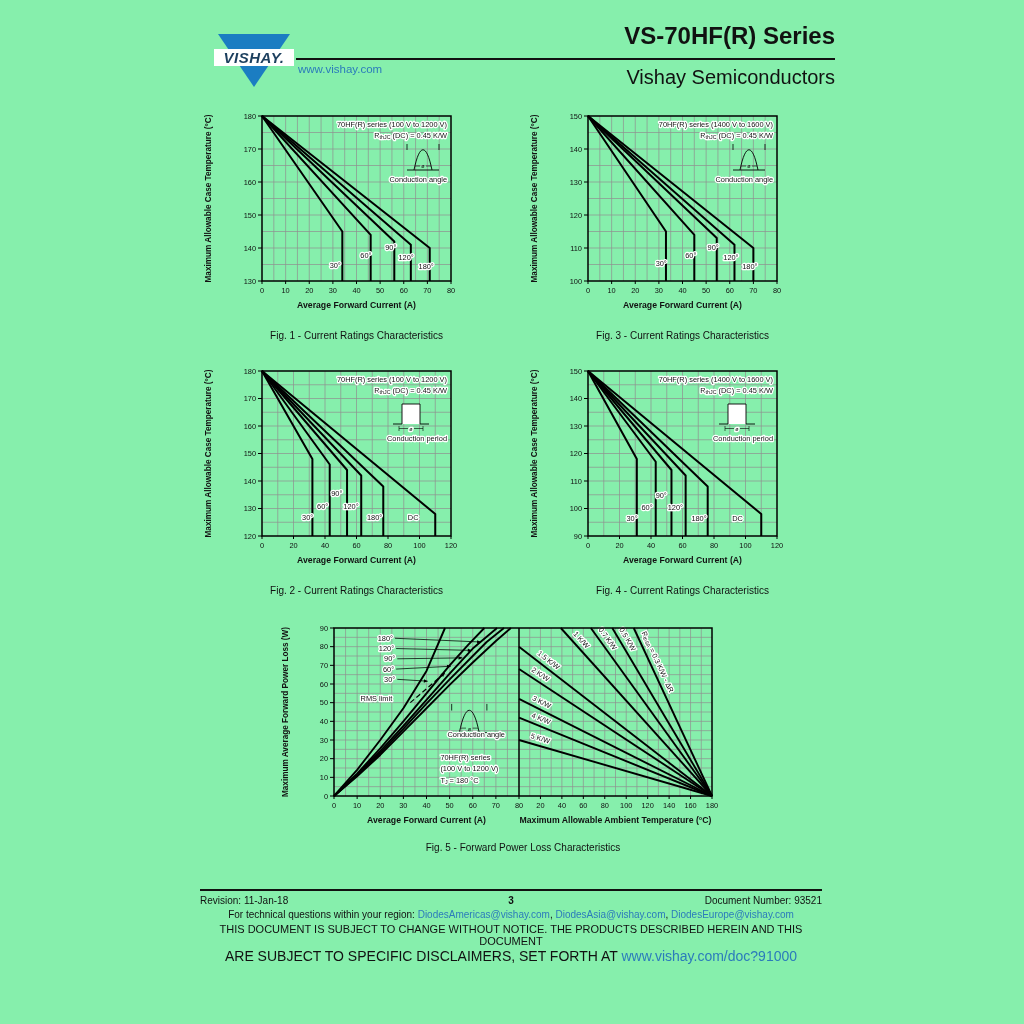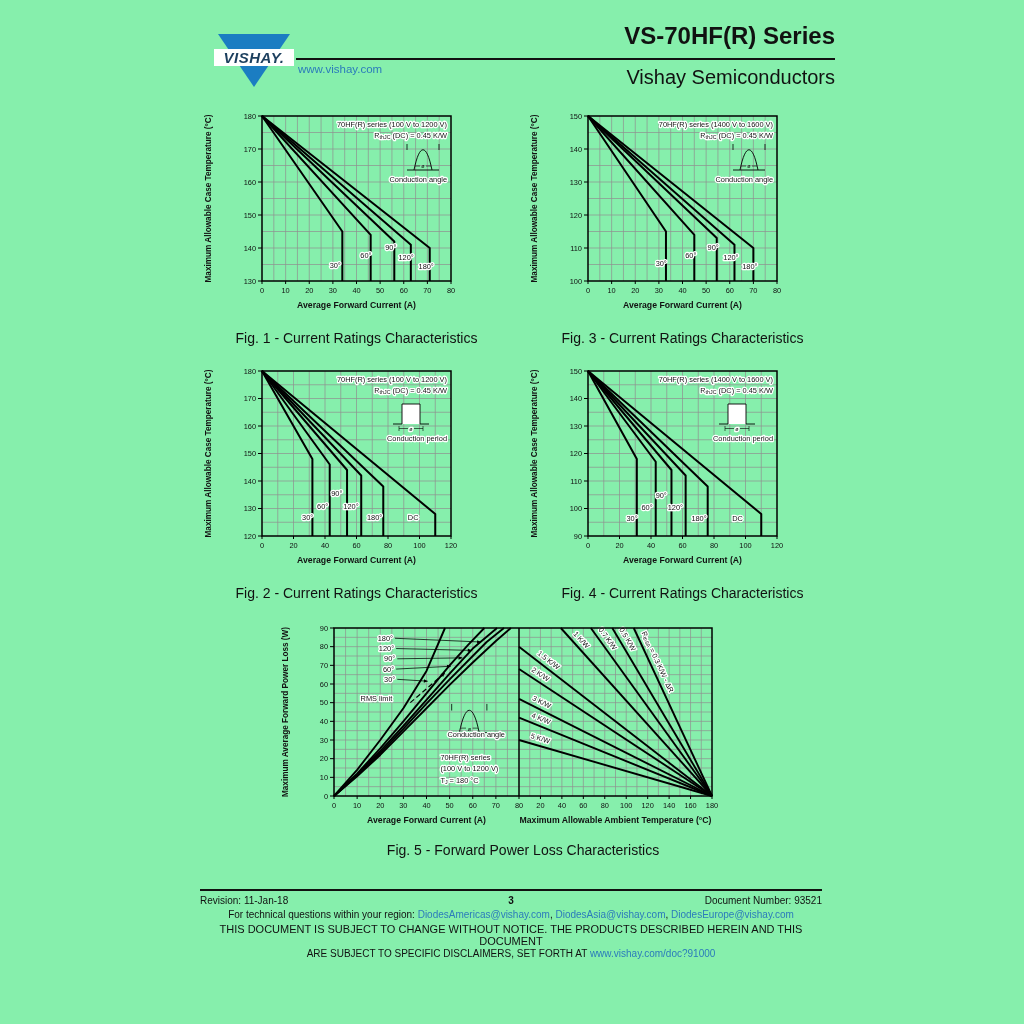--- a/index.html
+++ b/index.html
@@ -12,33 +12,33 @@
   
   .logo{position:absolute;left:214px;top:33px;}
   .logo polygon{fill:var(--accent);}
   .logo text{fill:var(--logotext);font-weight:bold;font-style:italic;letter-spacing:.5px;}
   .hdr-rule{position:absolute;top:58px;left:296px;width:539px;height:2px;background:#111;}
   .hdr-title{position:absolute;top:22px;right:189px;font-size:24px;font-weight:bold;white-space:nowrap;}
   .hdr-sub{position:absolute;top:66px;right:189px;font-size:20px;white-space:nowrap;}
   .hdr-web{position:absolute;top:63px;left:298px;font-size:11.5px;color:var(--link);text-decoration:none;}
   
   .fig{position:absolute;margin:0;}
-  .fig figcaption{font-size:14px;text-align:center;margin-top:11px;color:#111;}
+  .fig figcaption{font-size:10px;text-align:center;margin-top:11px;color:#111;}
   .cap-sm{padding-left:17px;}
   .cap-lg{padding-left:26px;}
   
   footer{position:absolute;left:200px;top:889px;width:622px;font-size:10px;}
   .f-rule{height:2px;background:#111;margin-bottom:4px;}
   .f-row1{display:flex;align-items:baseline;}
   .f-row1 .f-left{flex:1;text-align:left;}
   .f-row1 .f-page{flex:1;text-align:center;font-weight:bold;}
   .f-row1 .f-right{flex:1;text-align:right;}
   .f-row2{text-align:center;margin-top:3px;}
   .f-row3{text-align:center;margin-top:3px;font-size:11px;}
-  .f-row4{text-align:center;margin-top:1px;font-size:10px;}
+  .f-row4{text-align:center;margin-top:1px;font-size:14px;}
   a{color:var(--link);cursor:pointer;}
 </style>
 </head>
 <body>
 
 <div class="page" style="--accent: #1b7dc2; --link: #2b7bbb; --logotext: #1c3f5e;">
 
   <svg class="logo" width="80" height="56" viewBox="0 0 80 56">
     <polygon points="4,1 76,1 40,54"></polygon>
     <rect x="0" y="16" width="80" height="17" fill="#ffffff"></rect>

